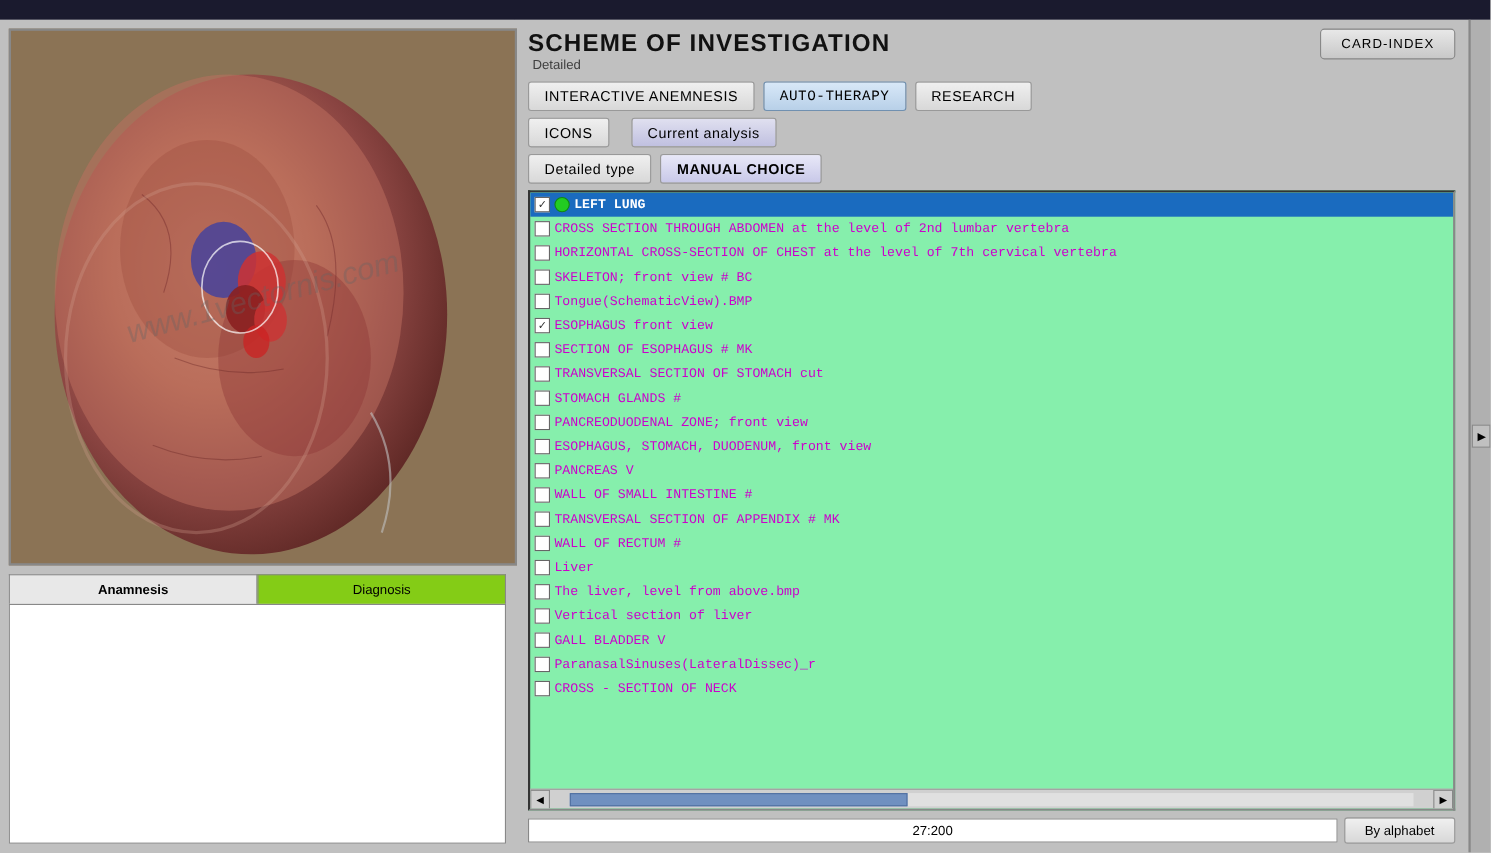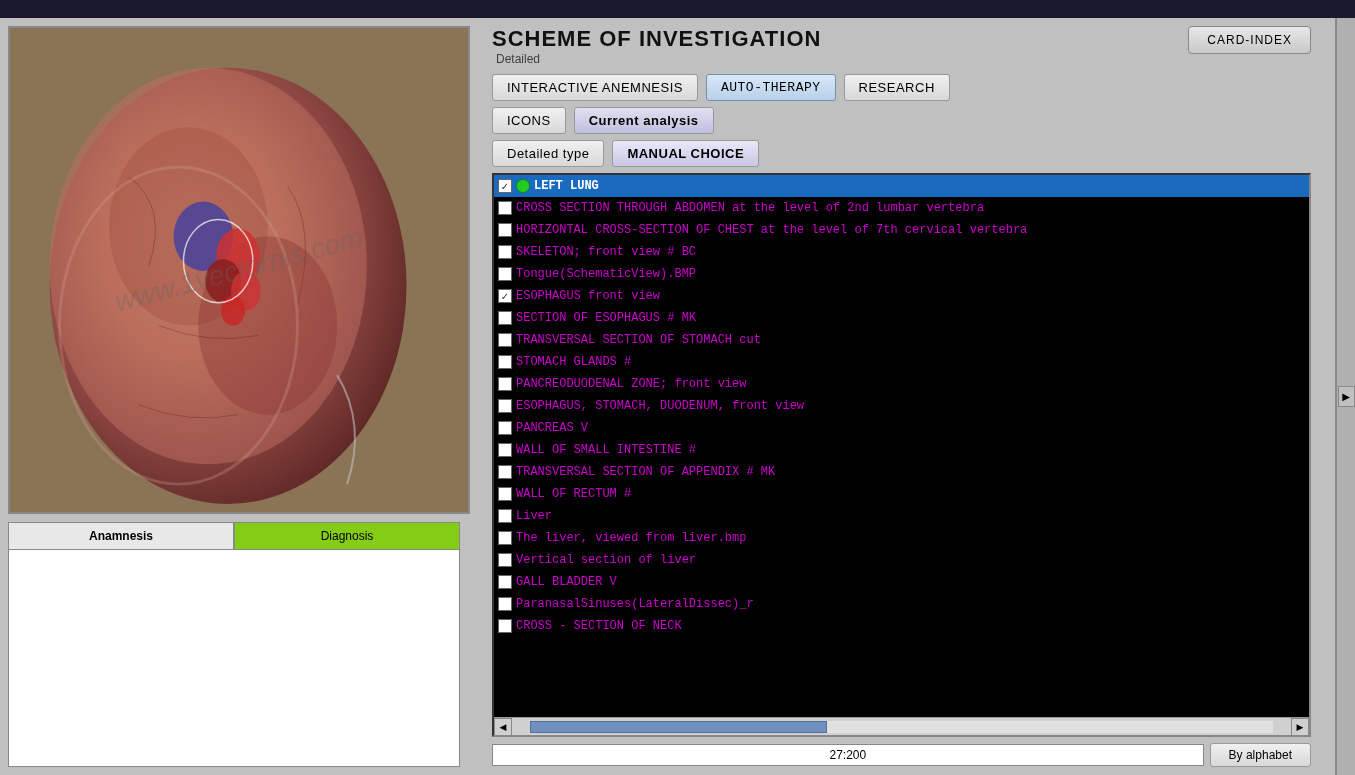--- a/index.html
+++ b/index.html
@@ -83,21 +83,21 @@
       border: 1px solid #888;
       flex: 1;
       min-height: 110px;
     }
 
     
     .right-panel {
       flex: 1;
       display: flex;
       flex-direction: column;
-      padding: 8px 24px;
+      padding: 8px 12px;
       background: #c0c0c0;
     }
 
     .scheme-header {
       display: flex;
       align-items: flex-start;
       justify-content: space-between;
       margin-bottom: 8px;
     }
 
@@ -150,28 +150,29 @@
       font-family: Liberation Mono, monospace;
     }
 
     .toolbar-btn.highlight {
       background: linear-gradient(to bottom, #e8e8f8, #c8c8e8);
       font-weight: bold;
     }
 
     .toolbar-btn.current-analysis {
       background: linear-gradient(to bottom, #e0e0f0, #c0c0e0);
-      font-weight: bold;
+      font-weight: normal;
+      margin-left: 12px;
     }
 
     
     .list-container {
       flex: 1;
       border: 2px inset #888;
-      background: #000000;
+      background: #86efac;
       overflow: hidden;
       position: relative;
       display: flex;
       flex-direction: column;
     }
 
     .list-inner {
       flex: 1;
       overflow-y: auto;
       overflow-x: hidden;
@@ -488,21 +489,21 @@
           <div class="list-item">
             <div class="checkbox"></div>
             <span class="item-text">WALL  OF  RECTUM  #</span>
           </div>
           <div class="list-item">
             <div class="checkbox"></div>
             <span class="item-text">Liver</span>
           </div>
           <div class="list-item">
             <div class="checkbox"></div>
-            <span class="item-text">The liver,  viewed from liver.bmp</span>
+            <span class="item-text">The liver,  level from above.bmp</span>
           </div>
           <div class="list-item">
             <div class="checkbox"></div>
             <span class="item-text">Vertical section of liver</span>
           </div>
           <div class="list-item">
             <div class="checkbox"></div>
             <span class="item-text">GALL  BLADDER  V</span>
           </div>
           <div class="list-item">

